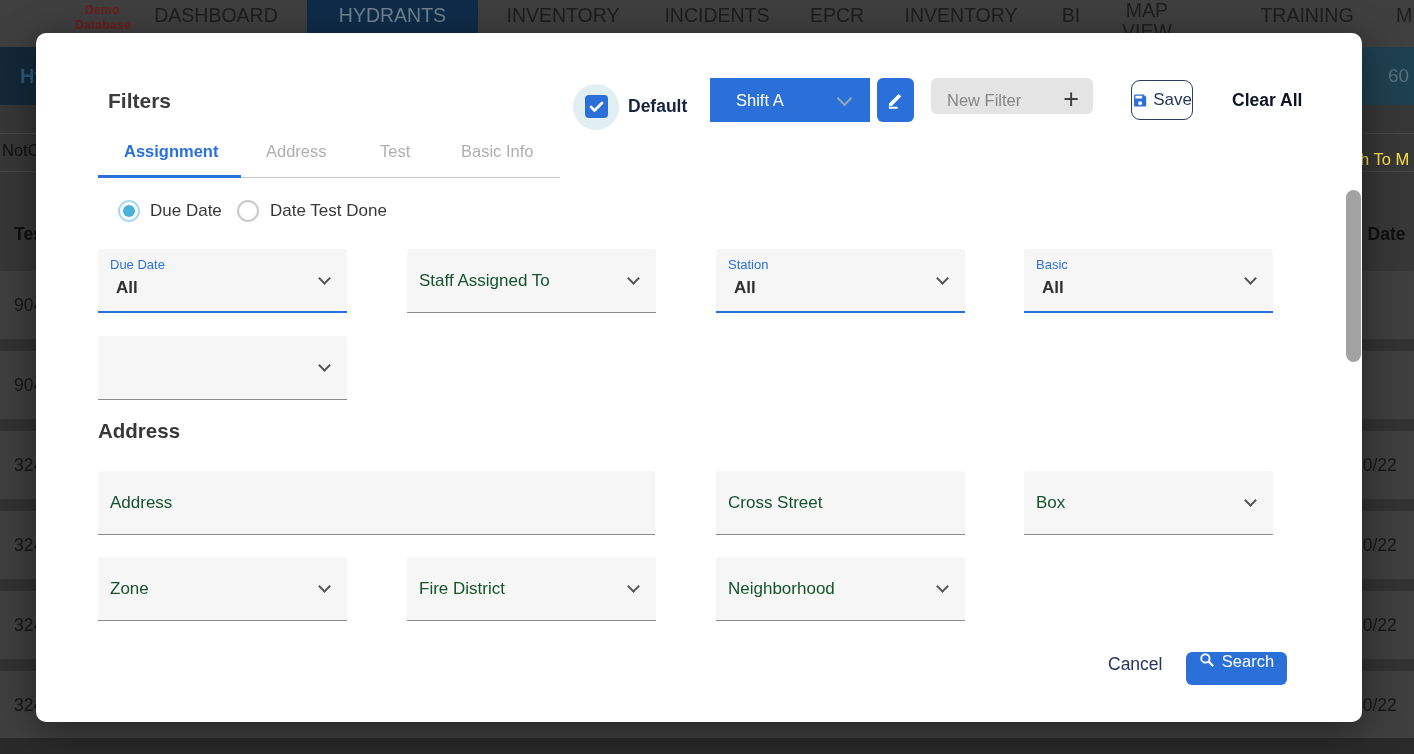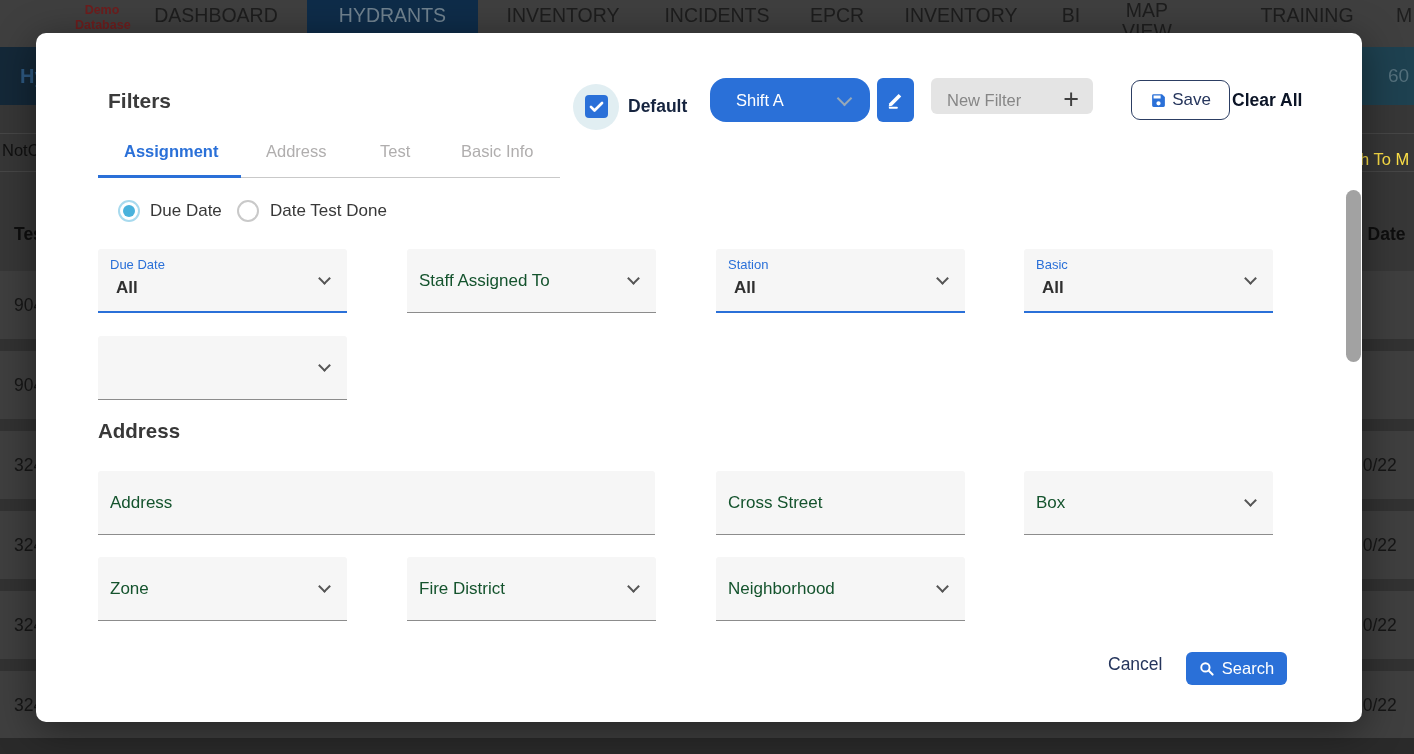--- a/index.html
+++ b/index.html
@@ -37,34 +37,34 @@
   .modal { position:absolute; left:36px; top:33px; width:1326px; height:689px; background:#ffffff;
            border-radius:10px; box-shadow:0 8px 40px rgba(0,0,0,0.45); z-index:10; }
 
   .m-title { position:absolute; left:72px; top:56px; font-size:21px; font-weight:600; color:#3b3b3b; }
 
   .default-halo { position:absolute; left:537px; top:51px; width:46px; height:46px; border-radius:50%; background:#e1eef2; }
   .default-box { position:absolute; left:549px; top:62px; width:23px; height:23px; border-radius:4px; background:#2a70d8; }
   .default-box svg { position:absolute; left:2px; top:2px; width:19px; height:19px; }
   .default-label { position:absolute; left:592px; top:63px; font-size:17.5px; font-weight:600; color:#16243f; }
 
-  .shift-select { position:absolute; left:674px; top:45px; width:160px; height:44px; background:#2a70d8; border-radius:16px; cursor:pointer; }
+  .shift-select { position:absolute; left:674px; top:45px; width:160px; height:44px; background:#2a70d8; border-radius:0; cursor:pointer; }
   .shift-select .sv { position:absolute; left:26px; top:0; line-height:44px; font-size:16.5px; color:#ffffff; }
   .shift-select .chev-lg { position:absolute; right:20px; top:15px; width:11px; height:11px; border-right:2.5px solid #96a8b8; border-bottom:2.5px solid #96a8b8; transform:rotate(45deg); }
 
   .edit-btn { position:absolute; left:841px; top:45px; width:37px; height:44px; background:#2a70d8; border-radius:6px; cursor:pointer; }
   .edit-btn svg { position:absolute; left:8px; top:11px; width:21px; height:21px; }
 
   .new-filter { position:absolute; left:895px; top:45px; width:162px; height:36px; background:#e4e4e4; border-radius:6px; }
   .new-filter input { position:absolute; left:16px; top:0; width:110px; height:44px; border:none; background:transparent; outline:none;
                       font-family:"Liberation Sans", sans-serif; font-size:16.5px; color:#868686; }
   .new-filter input::placeholder { color:#868686; opacity:1; }
   .new-filter .plus { position:absolute; right:14px; top:0; line-height:42px; font-size:27px; font-weight:300; color:#3f3f3f; cursor:pointer; }
 
-  .save-btn { position:absolute; left:1095px; top:47px; width:99px; height:40px; background:#fff; border:1.5px solid #2c3e63; border-radius:9px;
+  .save-btn { position:absolute; left:1095px; top:47px; width:62px; height:40px; background:#fff; border:1.5px solid #2c3e63; border-radius:9px;
               display:flex; align-items:center; justify-content:center; gap:5px; cursor:pointer; }
   .save-btn svg { width:17px; height:17px; }
   .save-btn .sl { font-size:17px; color:#25355c; }
 
   .clear-all { position:absolute; left:1196px; top:57px; font-size:17.5px; font-weight:700; color:#0b1426; cursor:pointer; }
 
   .tab { position:absolute; top:100px; height:36px; line-height:36px; font-size:16.5px; color:#b0aeae; cursor:pointer; }
   .tab.active { color:#2a70d8; font-weight:700; }
   .tab-line-gray { position:absolute; left:62px; top:144px; width:462px; height:1px; background:#c9c9c9; }
   .tab-line-blue { position:absolute; left:62px; top:142px; width:143px; height:3px; background:#2a70d8; }
@@ -81,21 +81,21 @@
   .field .flabel { position:absolute; left:12px; top:8px; font-size:13px; color:#2a70d8; }
   .field .fvalue { position:absolute; left:18px; top:29px; font-size:17px; font-weight:700; color:#303030; }
   .field .plabel { position:absolute; left:12px; top:0; height:100%; display:flex; align-items:center; font-size:17px; color:#14532d; }
   .chev { position:absolute; right:18px; top:25px; width:9px; height:9px; border-right:2px solid #555; border-bottom:2px solid #555; transform:rotate(45deg); }
   .field.wide { width:557px; }
 
   .section-head { position:absolute; left:62px; top:386px; font-size:20.5px; font-weight:700; color:#383838; }
 
   .cancel-btn { position:absolute; left:1072px; top:621px; font-size:17.5px; color:#25355c; cursor:pointer; }
   .search-btn { position:absolute; left:1150px; top:619px; width:101px; height:33px; background:#2a70d8; border-radius:6px;
-                display:flex; align-items:center; justify-content:center; gap:7px; cursor:pointer; }
+                display:flex; align-items:flex-start; justify-content:center; gap:7px; cursor:pointer; }
   .search-btn svg { width:16px; height:16px; }
   .search-btn .sl { font-size:16.5px; color:#fff; }
 
   .scroll-thumb { position:absolute; left:1310px; top:157px; width:15px; height:172px; background:#a2a2a2; border-radius:8px; cursor:pointer; }
 </style>
 </head>
 <body>
 
 <div class="bg">
 

